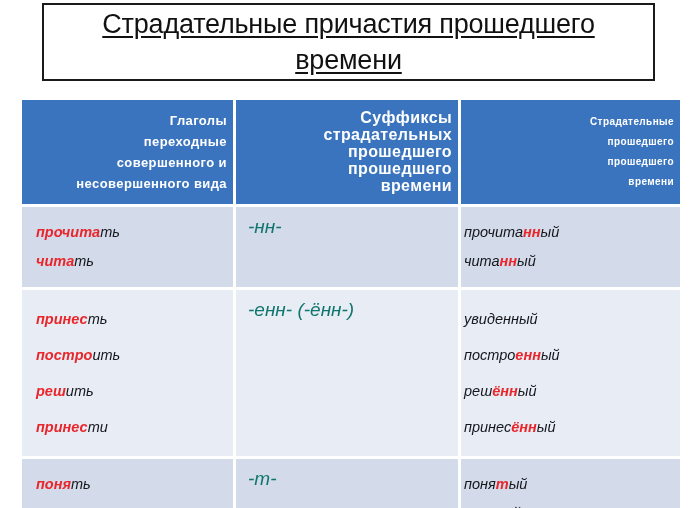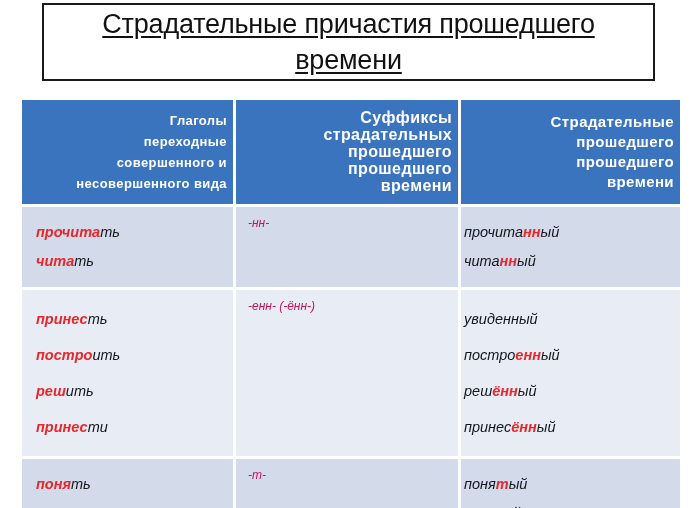--- a/index.html
+++ b/index.html
@@ -65,21 +65,21 @@
     padding: 9px 6px 10px 6px;
     border-right: 3px solid #ffffff;
     border-bottom: 3px solid #ffffff;
     height: 96px;
     box-sizing: border-box;
   }
   thead th:last-child { border-right: none; }
   .hdr-line { display: block; }
   .hdr-1 .hdr-line { font-size: 13px; line-height: 21px; letter-spacing: 0.4px; }
   .hdr-2 .hdr-line { font-size: 16px; line-height: 17px; letter-spacing: 0.4px; }
-  .hdr-3 .hdr-line { font-size: 15px; line-height: 20px; letter-spacing: 0.4px; }
+  .hdr-3 .hdr-line { font-size: 10px; line-height: 20px; letter-spacing: 0.4px; }
 
   
   tbody td {
     vertical-align: top;
     padding: 11px 0 11px 14px;
     border-right: 3px solid #ffffff;
     border-bottom: 3px solid #ffffff;
     font-size: 14.5px;
     color: #14161c;
     box-sizing: border-box;
@@ -97,22 +97,22 @@
   }
   .r-tight .word-line { line-height: 29px; }
   .r-loose .word-line { line-height: 36px; }
 
   .stem-red { color: #e8262b; font-weight: bold; }
   .sfx-red  { color: #e8262b; font-weight: bold; }
   .plain    { color: #14161c; }
 
   .suffix-text {
     display: block;
-    font-size: 12px;
-    color: #be185d;
+    font-size: 19px;
+    color: #0f766e;
     white-space: nowrap;
   }
   td.suffix-cell { padding-top: 9px; padding-left: 12px; }
   td.result-cell { padding-left: 3px; }
 </style>
 </head>
 <body>
 
 <div class="title-box">
   <div class="title-text">Страдательные причастия прошедшего времени</div>

